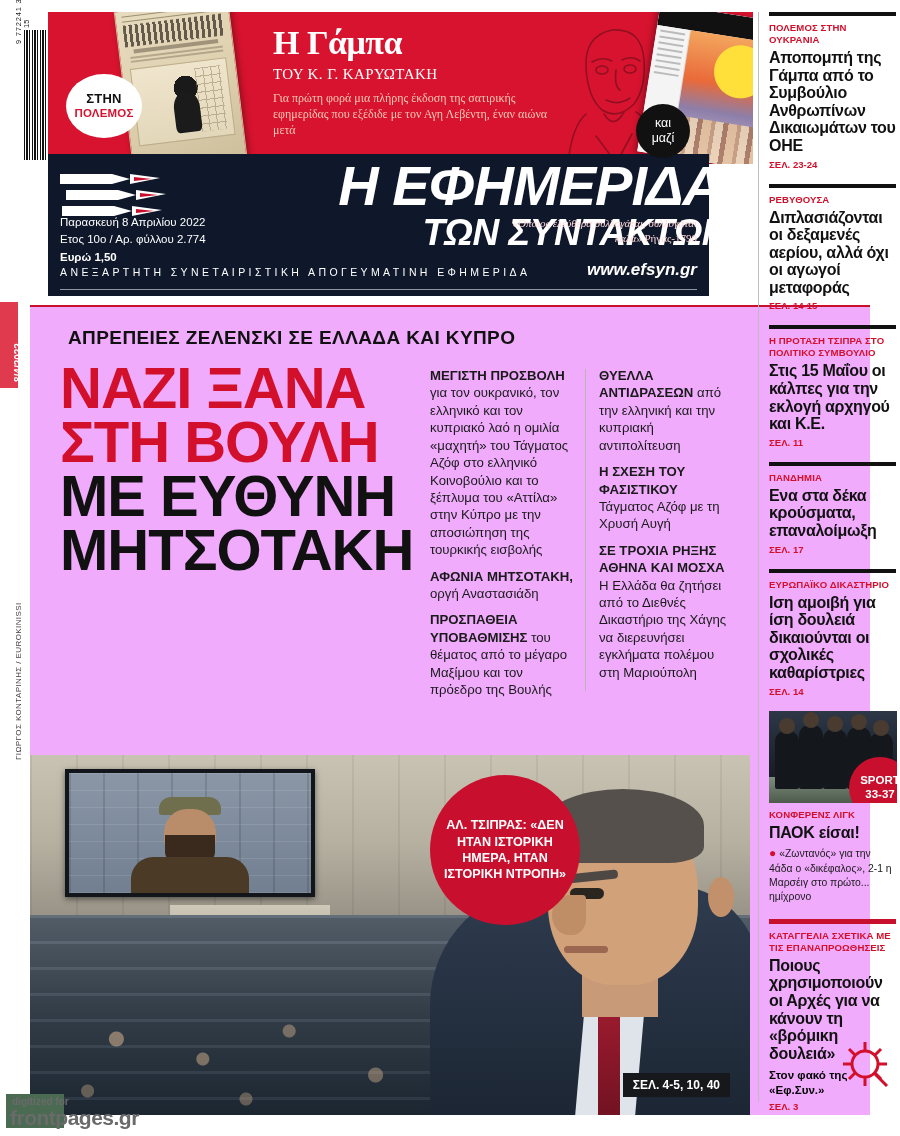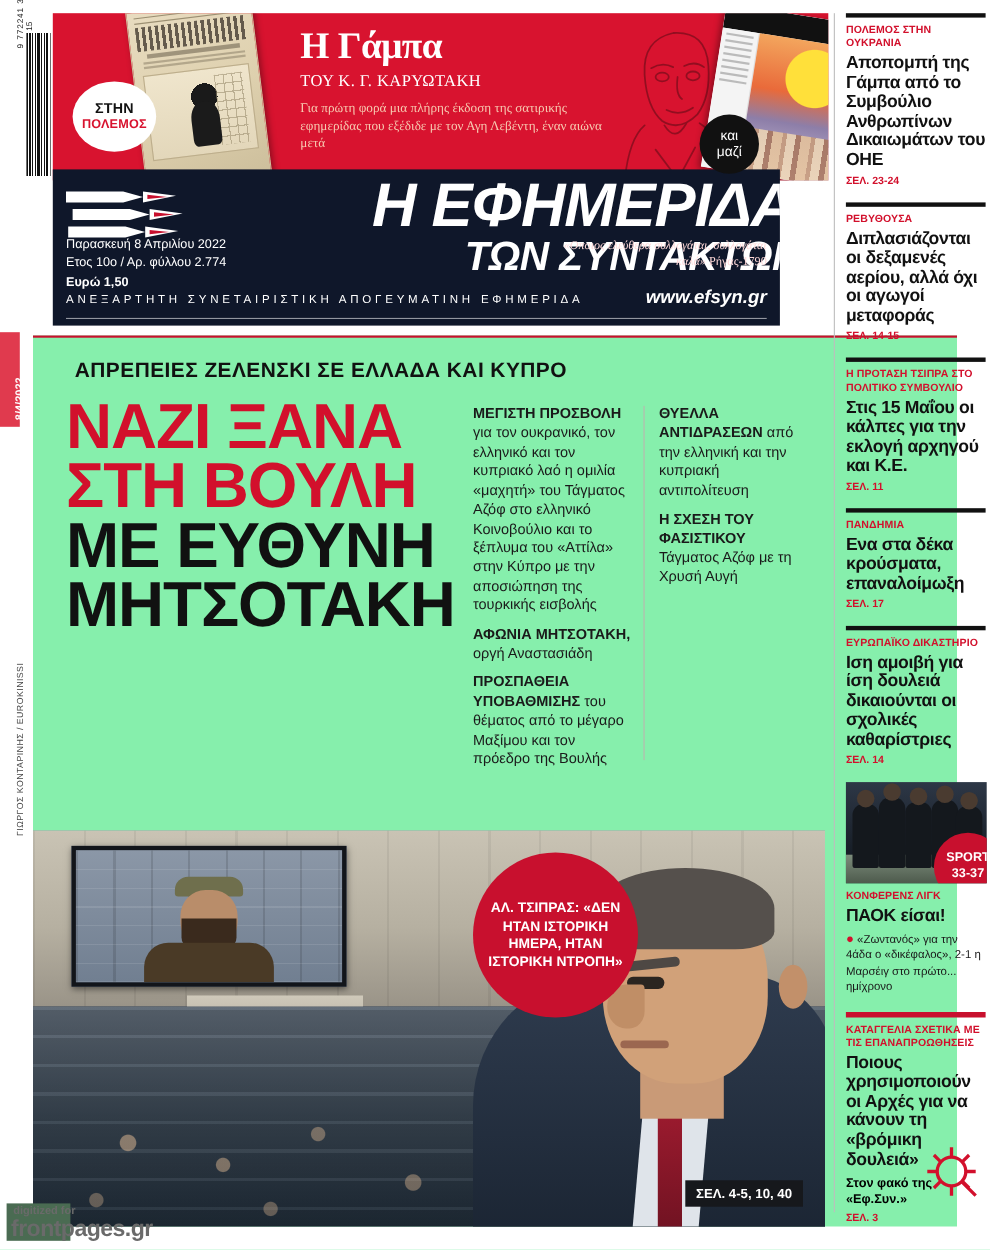--- a/index.html
+++ b/index.html
@@ -186,21 +186,21 @@
   }
   .date-tab span {
     position:absolute; left:13px; top:80px;
     transform: rotate(-90deg); transform-origin: left top;
     color:#fff; font-size:10px; font-weight:bold; white-space:nowrap;
   }
 
   
   .main {
     position:absolute; left:30px; top:305px; width:840px; height:810px;
-    background:#86efac;
+    background:#f0abfc;
   }
   .main-topline { position:absolute; left:0; top:0; width:100%; height:2px; background:#c8102e; }
 
   .kicker {
     position:absolute; left:38px; top:22px;
     font-size:19px; font-weight:bold; letter-spacing:.4px; color:#111;
   }
 
   .headline {
     position:absolute; left:30px; top:56px; width:355px;
@@ -539,20 +539,23 @@
           <b>ΠΡΟΣΠΑΘΕΙΑ ΥΠΟΒΑΘΜΙΣΗΣ</b><span> του θέματος από το μέγαρο Μαξίμου και τον πρόεδρο της Βουλής</span>
         </div>
       </div>
       <div class="col">
         <div class="para">
           <b>ΘΥΕΛΛΑ ΑΝΤΙΔΡΑΣΕΩΝ</b><span> από την ελληνική και την κυπριακή αντιπολίτευση</span>
         </div>
         <div class="para">
           <b>Η ΣΧΕΣΗ ΤΟΥ ΦΑΣΙΣΤΙΚΟΥ</b><span> Τάγματος Αζόφ με τη Χρυσή Αυγή</span>
         </div>
+        <div class="para">
+          <b>ΣΕ ΤΡΟΧΙΑ ΡΗΞΗΣ ΑΘΗΝΑ ΚΑΙ ΜΟΣΧΑ</b><span> Η Ελλάδα θα ζητήσει από το Διεθνές Δικαστήριο της Χάγης να διερευνήσει εγκλήματα πολέμου στη Μαριούπολη</span>
+        </div>
       </div>
     </div>
 
     <div class="photo">
       <div class="ph-wall"></div>
       <div class="ph-screen">
         <div class="brick"></div>
         <div class="man">
           <div class="cap"></div>
             <div class="face"></div>

